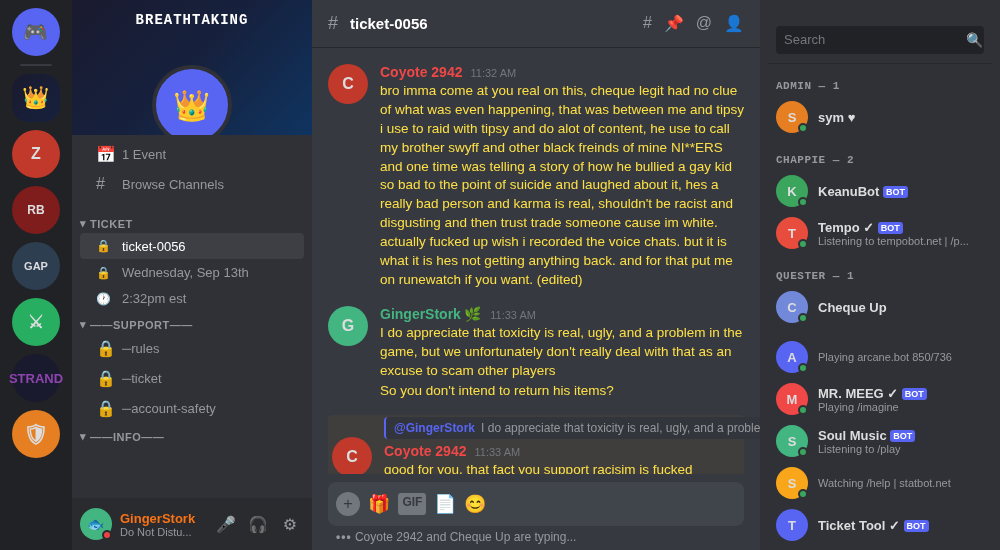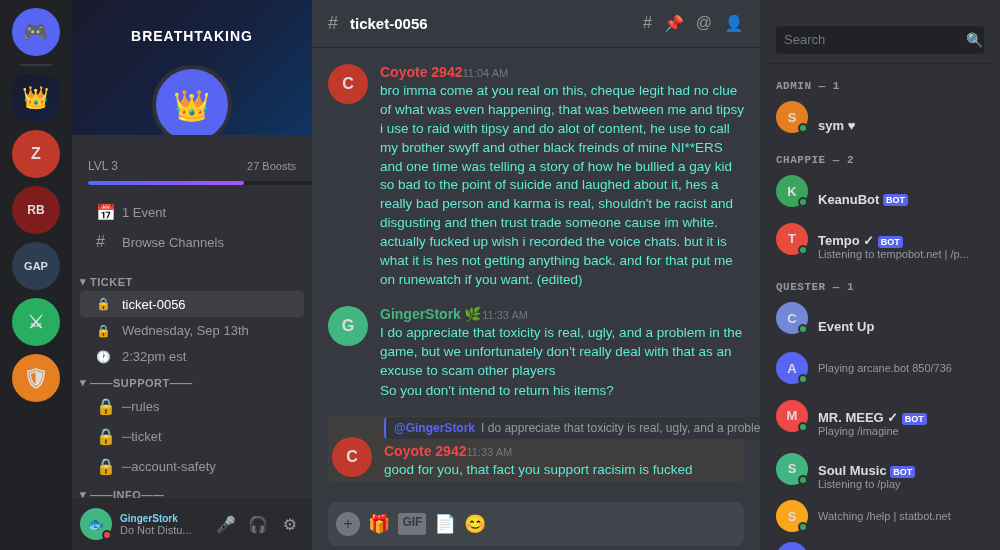--- a/index.html
+++ b/index.html
@@ -80,23 +80,24 @@
       justify-content: center;
       font-size: 30px;
       border: 4px solid #2f3136;
       position: absolute;
       bottom: -10px;
       left: 50%;
       transform: translateX(-50%);
     }
     .banner-text {
       position: absolute;
-      top: 28px;
+      top: 12px;
       text-align: center;
       width: 100%;
+      font-family: Liberation Mono, monospace;
     }
     .banner-title {
       font-weight: 800;
       font-size: 14px;
       color: #fff;
       letter-spacing: 1px;
     }
 
     .channel-list {
       flex: 1;
@@ -181,21 +182,21 @@
       width: 10px;
       height: 10px;
       border-radius: 50%;
       background: #ed4245;
       border: 2px solid #292b2f;
       position: absolute;
       bottom: 0;
       right: 0;
     }
     .user-info { flex: 1; }
-    .user-name-small { font-size: 10px; font-weight: 600; color: #7dd3fc; }
+    .user-name-small { font-size: 13px; font-weight: 600; color: #f97316; }
     .user-tag { font-size: 11px; color: #96989d; }
     .status-controls { display: flex; gap: 4px; }
     .status-control-btn {
       width: 28px;
       height: 28px;
       border-radius: 4px;
       background: transparent;
       border: none;
       color: #96989d;
       cursor: pointer;
@@ -248,25 +249,26 @@
       display: flex;
       align-items: center;
       justify-content: center;
       font-size: 16px;
       font-weight: bold;
     }
     .message-content { flex: 1; }
     .message-header {
       display: flex;
       align-items: baseline;
+      gap: 8px;
       margin-bottom: 2px;
     }
     .message-author { font-weight: 600; font-size: 14px; }
     .message-timestamp { font-size: 11px; color: #72767d; }
-    .message-text { font-size: 13.5px; line-height: 1.4; color: #5eead4; }
+    .message-text { font-size: 13.5px; line-height: 1.4; color: #fde047; }
 
     .reply-block {
       background: #32353b;
       border-radius: 4px;
       padding: 4px 8px;
       margin-bottom: 4px;
       font-size: 12px;
       color: #96989d;
       border-left: 2px solid #5865f2;
       display: flex;
@@ -409,59 +411,51 @@
       height: 10px;
       border-radius: 50%;
       border: 2px solid #2f3136;
       position: absolute;
       bottom: 0;
       right: 0;
     }
     .online { background: #3ba55d; }
     .dnd { background: #ed4245; }
     .member-info { flex: 1; min-width: 0; }
-    .member-name { font-size: 13px; font-weight: 600; color: #dcddde; white-space: nowrap; overflow: hidden; text-overflow: ellipsis; margin-top: 16px; }
+    .member-name { font-size: 13px; font-weight: 600; color: #dcddde; white-space: nowrap; overflow: hidden; text-overflow: ellipsis; }
     .member-status-text { font-size: 11px; color: #96989d; white-space: nowrap; overflow: hidden; text-overflow: ellipsis; }
 
     .lock-icon { font-size: 12px; }
   </style>
 </head>
 <body>
 
 <div class="server-sidebar">
   <div class="server-icon discord">🎮</div>
   <div class="server-divider"></div>
   <div class="server-icon active" style="background:#1a1a2e; overflow:hidden; border-radius:16px;">
     <div style="width:48px;height:48px;background:linear-gradient(135deg,#1a1a2e,#16213e);display:flex;align-items:center;justify-content:center;font-size:22px;">👑</div>
   </div>
   <div class="server-icon" style="background:#c0392b; font-size:16px; font-weight:900;">Z</div>
   <div class="server-icon" style="background:#7f1d1d; font-size:12px; font-weight:900;">RB</div>
   <div class="server-icon" style="background:#2c3e50; font-size:11px; font-weight:900;">GAP</div>
   <div class="server-icon" style="background:#27ae60; font-size:18px;">⚔</div>
+  <div class="server-icon" style="background:#1a1a2e; font-size:13px; font-weight:900; color:#8e44ad;">STRAND</div>
   <div class="server-icon" style="background:#e67e22; font-size:20px;">🛡</div>
 </div>
 
 <div class="channel-sidebar">
 
   <div class="server-banner">
     <div class="banner-text">
       <div class="banner-title">BREATHTAKING</div>
     </div>
     <div class="banner-avatar">👑</div>
   </div>
 
-  <div style="padding-top:20px;">
-    <div class="level-badge">
-      <span>LVL 3</span>
-      <span style="margin-left:auto; font-size:11px;">27 Boosts</span>
-    </div>
-    <div class="level-bar-container">
-      <div class="level-bar-fill"></div>
-    </div>
-  </div>
 
   <div style="padding: 4px 0;">
     <div class="channel-item">
       <span class="channel-icon">📅</span>
       <span class="channel-name">1 Event</span>
     </div>
     <div class="channel-item">
       <span class="channel-icon">#</span>
       <span class="channel-name">Browse Channels</span>
     </div>
@@ -541,21 +535,21 @@
     </div>
   </div>
 
   <div class="messages-area">
 
     <div class="message-group">
       <div class="message-avatar" style="background:#c0392b;">C</div>
       <div class="message-content">
         <div class="message-header">
           <span class="message-author colored-name-coyote">Coyote 2942</span>
-          <span class="message-timestamp">11:04 AM</span>
+          <span class="message-timestamp">11:32 AM</span>
         </div>
         <div class="message-text">bro imma come at you real on this, cheque legit had no clue of what was even happening, that was between me and tipsy i use to raid with tipsy and do alot of content, he use to call my brother swyff and other black freinds of mine NI**ERS and one time was telling a story of how he bullied a gay kid so bad to the point of suicide and laughed about it, hes a really bad person and karma is real, shouldn't be racist and disgusting and then trust trade someone cause im white. actually fucked up wish i recorded the voice chats. but it is what it is hes not getting anything back. and for that put me on runewatch if you want. (edited)</div>
       </div>
     </div>
 
     <div class="message-group">
       <div class="message-avatar" style="background:#43b581;">G</div>
       <div class="message-content">
         <div class="message-header">
           <span class="message-author colored-name-ginger">GingerStork 🌿</span>
@@ -587,20 +581,24 @@
   <div class="chat-input-area">
     <div class="chat-input-box">
       <div class="chat-input-plus">+</div>
       <div class="chat-input-actions">
         <span class="chat-input-action">🎁</span>
         <span class="chat-input-action" style="font-size:12px;font-weight:700;background:#72767d;color:#36393f;padding:2px 4px;border-radius:3px;">GIF</span>
         <span class="chat-input-action">📄</span>
         <span class="chat-input-action">😊</span>
       </div>
     </div>
+    <div class="typing-indicator">
+      <span class="typing-dots">•••</span>
+      <span> Coyote 2942 and Cheque Up are typing...</span>
+    </div>
   </div>
 </div>
 
 <div class="members-sidebar">
   <div class="right-header">
     <div class="search-box">
       <input class="search-input" type="text" placeholder="Search" style="">
       <span class="search-icon">🔍</span>
     </div>
   </div>
@@ -644,21 +642,21 @@
     </div>
 
     <div class="member-section">
       <div class="member-section-header">QUESTER — 1</div>
       <div class="member-item">
         <div class="member-avatar" style="background:#7289da;">
           <span>C</span>
           <div class="member-status-dot online"></div>
         </div>
         <div class="member-info">
-          <div class="member-name">Event Up</div>
+          <div class="member-name">Cheque Up</div>
         </div>
       </div>
     </div>
 
     <div class="member-section">
       <div class="member-item">
         <div class="member-avatar" style="background:#5865f2;">
           <span>A</span>
           <div class="member-status-dot online"></div>
         </div>

